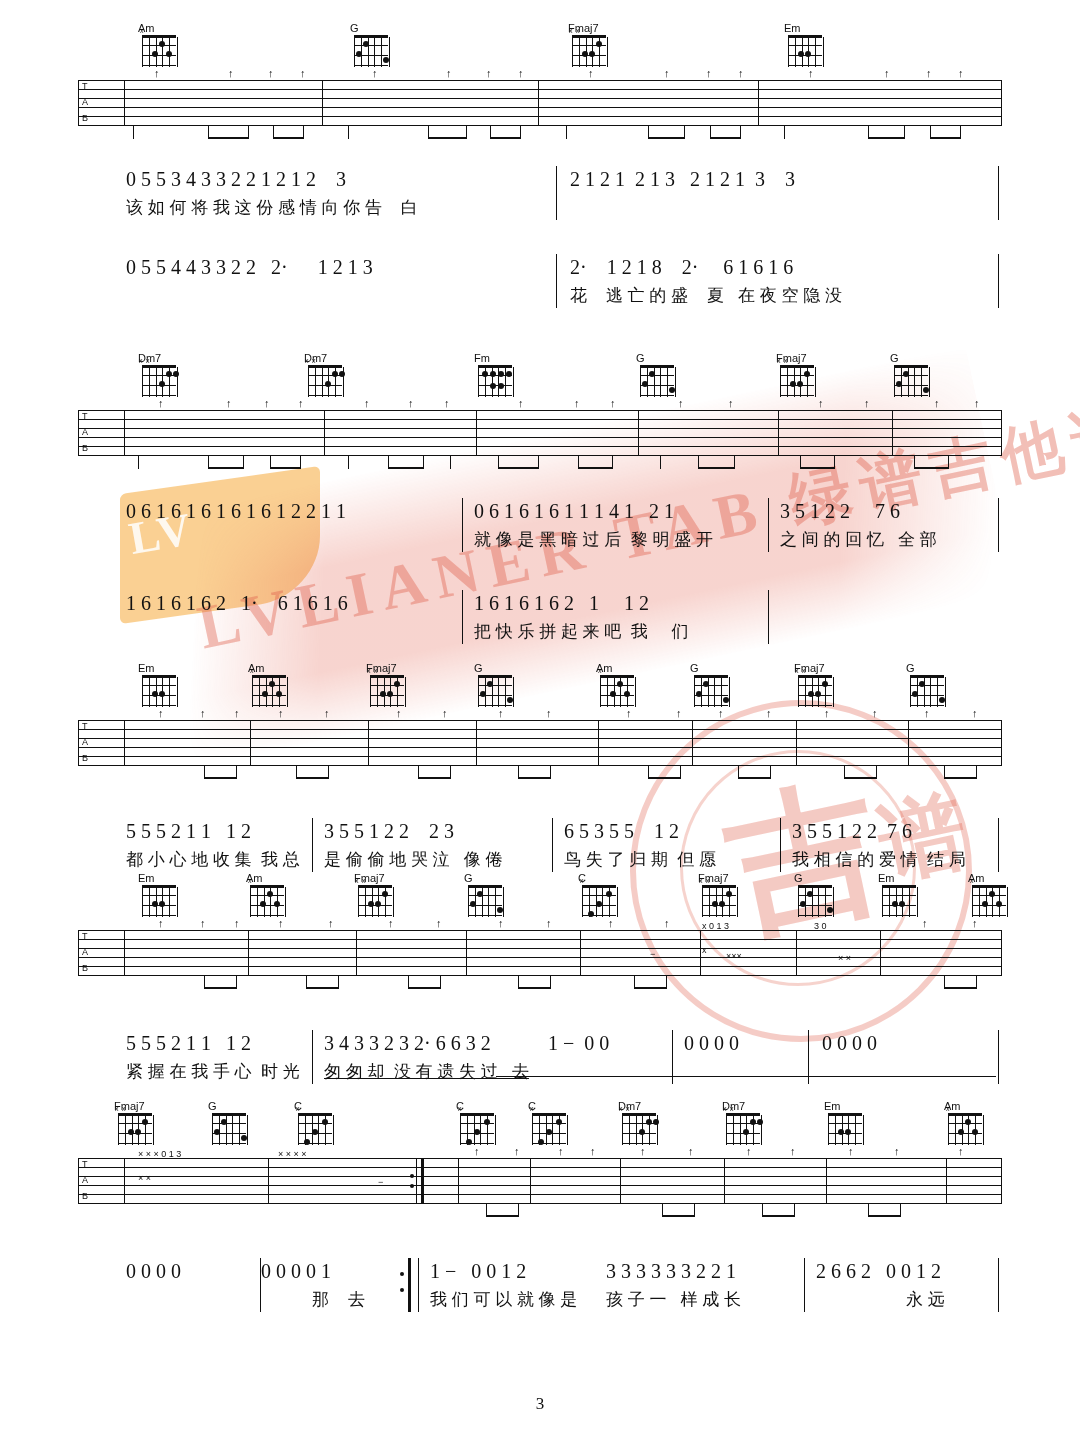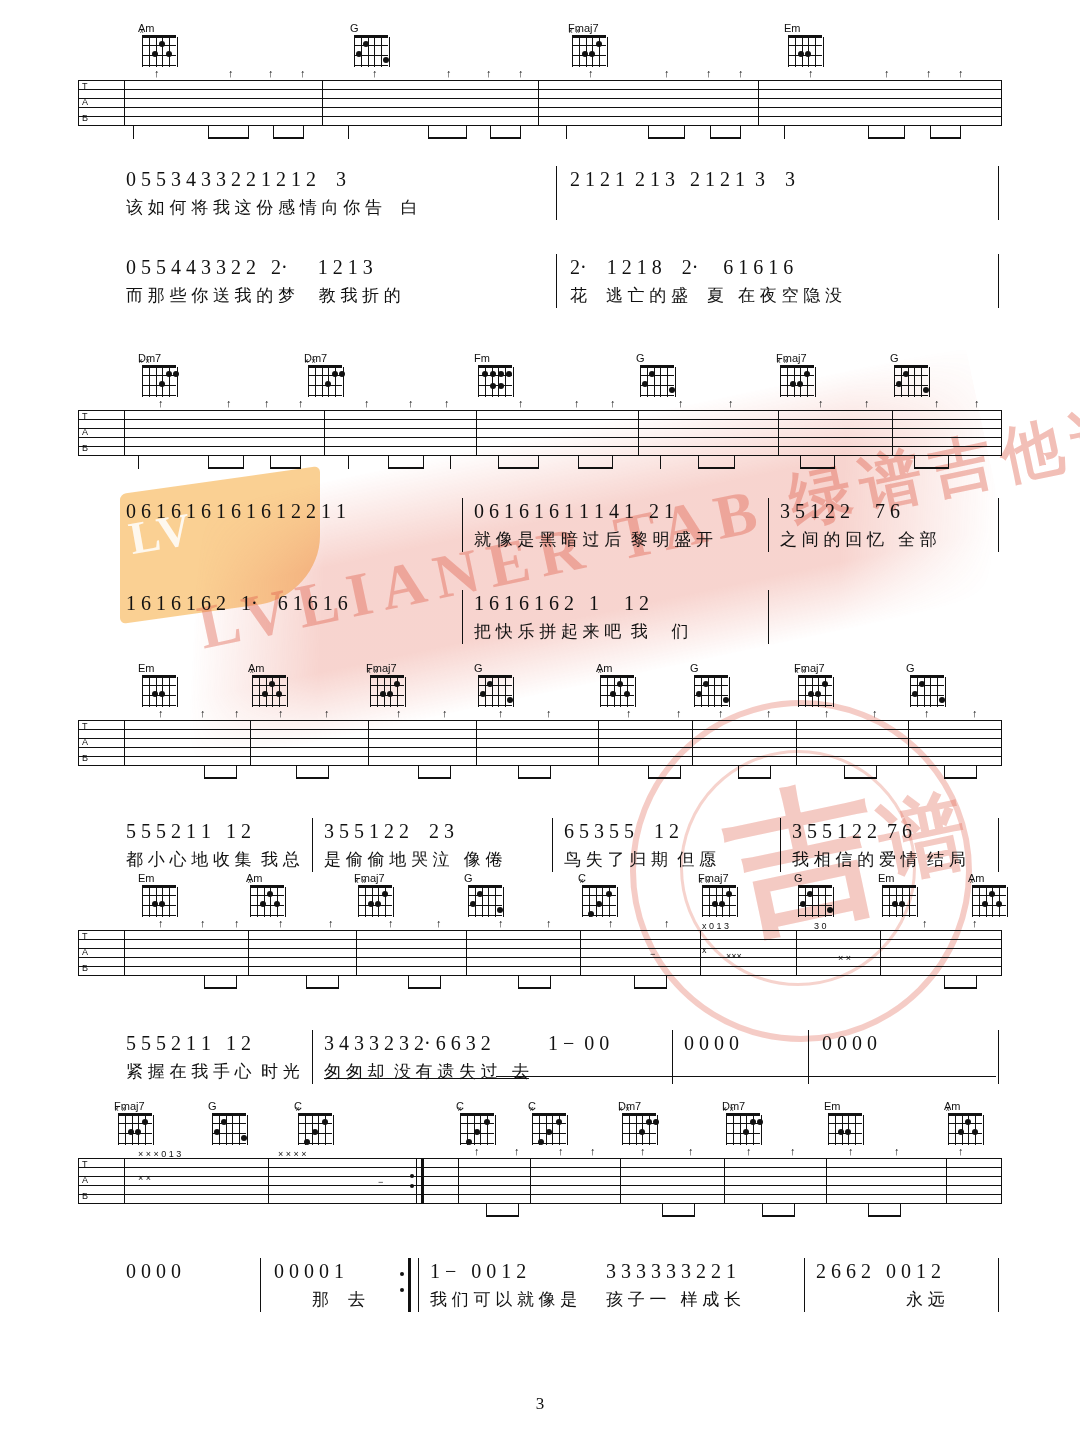--- a/index.html
+++ b/index.html
@@ -238,21 +238,20 @@
     </div>
 
     <div style="position:relative;height:100px;margin-top:30px;">
       <div class="numline" style="left:48px;top:0;">0 5 5 3 4 3 3 2 2 1 2 1 2    3</div>
       <div class="lyrline" style="left:48px;top:28px;">该 如 何 将 我 这 份 感 情 向 你 告    白</div>
       <div class="barline" style="left:478px;top:-2px;height:54px;"></div>
       <div class="numline" style="left:492px;top:0;">2 1 2 1  2 1 3   2 1 2 1  3    3</div>
       <div class="barline" style="left:920px;top:-2px;height:54px;"></div>
 
       <div class="numline" style="left:48px;top:88px;">0 5 5 4 4 3 3 2 2   2·      1 2 1 3</div>
-      <div class="lyrline" style="left:48px;top:116px;">而 那 些 你 送 我 的 梦     教 我 折 的</div>
       <div class="barline" style="left:478px;top:86px;height:54px;"></div>
       <div class="numline" style="left:492px;top:88px;">2·    1 2 1 8    2·     6 1 6 1 6</div>
       <div class="lyrline" style="left:492px;top:116px;">花    逃 亡 的 盛    夏   在 夜 空 隐 没</div>
       <div class="barline" style="left:920px;top:86px;height:54px;"></div>
     </div>
   </div>
 
   <div class="system" style="top:352px;">
     <div class="chords">
       <div class="chord" style="left:60px;">
@@ -1126,21 +1125,21 @@
       <div class="arrow" style="left:668px;top:-12px;">↑</div>
       <div class="arrow" style="left:712px;top:-12px;">↑</div>
       <div class="arrow" style="left:770px;top:-12px;">↑</div>
       <div class="arrow" style="left:816px;top:-12px;">↑</div>
       <div class="arrow" style="left:880px;top:-12px;">↑</div>
     </div>
 
     <div style="position:relative;height:60px;margin-top:44px;">
       <div class="numline" style="left:48px;top:0;">0 0 0 0</div>
       <div class="barline" style="left:182px;top:-2px;height:54px;"></div>
-      <div class="numline" style="left:196px;top:0;">0 0 0 0 1</div>
+      <div class="numline" style="left:183px;top:0;">0 0 0 0 1</div>
       <div class="lyrline" style="left:234px;top:28px;">那    去</div>
       <div class="barline" style="left:330px;top:-2px;height:54px;width:3px;"></div>
       <div class="barline" style="left:340px;top:-2px;height:54px;"></div>
       <div class="dot" style="left:322px;top:12px;width:4px;height:4px;"></div>
       <div class="dot" style="left:322px;top:28px;width:4px;height:4px;"></div>
       <div class="numline" style="left:352px;top:0;">1 −   0 0 1 2</div>
       <div class="lyrline" style="left:352px;top:28px;">我 们 可 以 就 像 是</div>
       <div class="numline" style="left:528px;top:0;">3 3 3 3 3 3 2 2 1</div>
       <div class="lyrline" style="left:528px;top:28px;">孩 子 一   样 成 长</div>
       <div class="barline" style="left:726px;top:-2px;height:54px;"></div>

